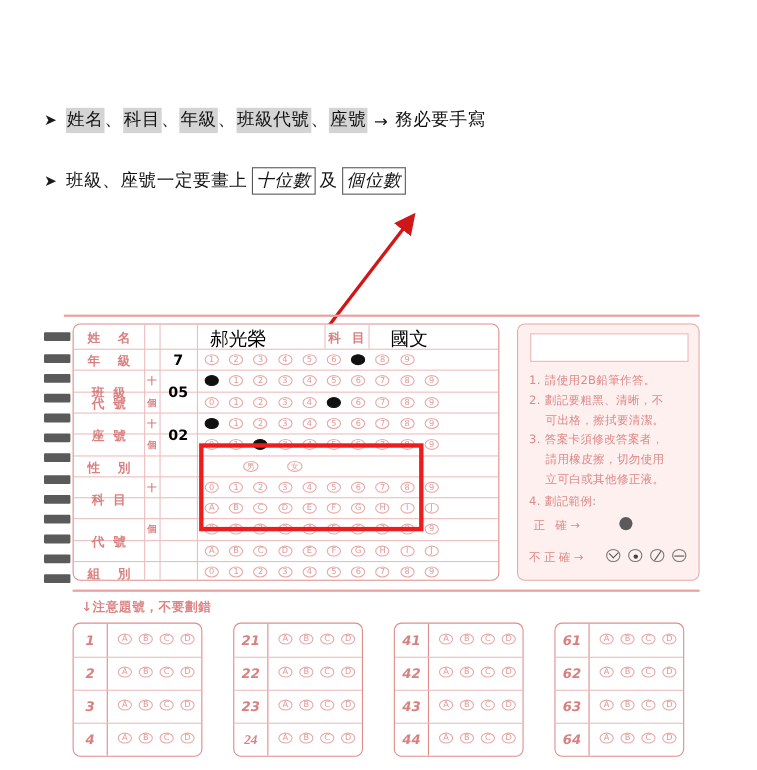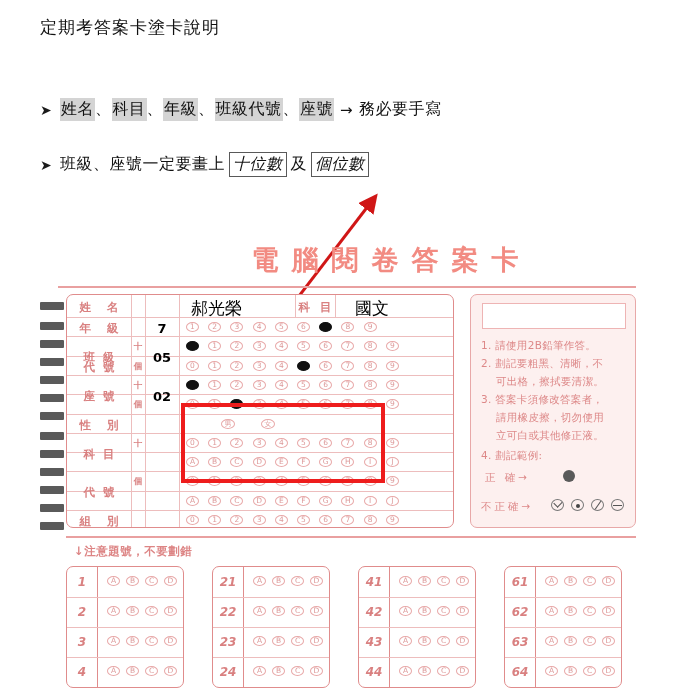--- a/index.html
+++ b/index.html
@@ -315,21 +315,20 @@
     font-size: 12px;
     font-style: italic;
     font-weight: bold;
   }
 </style>
 </head>
 <body>
 
 <div id="page">
 
-  <div class="doc-title">定期考答案卡塗卡說明</div>
 
   <div class="bullet-line l1">
     <span class="arrow-marker">➤</span>
     <span class="hl">姓名</span>
     <span class="sep-char">、</span>
     <span class="hl">科目</span>
     <span class="sep-char">、</span>
     <span class="hl">年級</span>
     <span class="sep-char">、</span>
     <span class="hl">班級代號</span>
@@ -351,21 +350,20 @@
     <defs>
       <marker id="ahead" markerWidth="7" markerHeight="7" refX="5" refY="3.2" orient="auto">
         <path d="M0,0 L6.5,3.2 L0,6.4 z" fill="#d01616"></path>
       </marker>
     </defs>
     <line x1="210" y1="412" x2="375" y2="197" stroke="#d01616" stroke-width="3" marker-end="url(#ahead)"></line>
   </svg>
 
   <div id="card">
 
-    <div class="card-title">電腦閱卷答案卡</div>
     <div class="card-rule"></div>
 
     <div id="ticks">
         <div class="tick" style="top: 66px;"></div>
         <div class="tick" style="top: 86px;"></div>
         <div class="tick" style="top: 104px;"></div>
         <div class="tick" style="top: 122px;"></div>
         <div class="tick" style="top: 140px;"></div>
         <div class="tick" style="top: 158px;"></div>
         <div class="tick" style="top: 176px;"></div>
@@ -597,21 +595,21 @@
           <div class="bub" style="left: 59px; top: 39px;">B</div>
           <div class="bub" style="left: 78px; top: 39px;">C</div>
           <div class="bub" style="left: 97px; top: 39px;">D</div>
           <div class="qrow-line" style="top: 60px;"></div>
           <div class="qnum" style="top: 68px;">23</div>
           <div class="bub" style="left: 40px; top: 69px;">A</div>
           <div class="bub" style="left: 59px; top: 69px;">B</div>
           <div class="bub" style="left: 78px; top: 69px;">C</div>
           <div class="bub" style="left: 97px; top: 69px;">D</div>
           <div class="qrow-line" style="top: 90px;"></div>
-          <div class="qnum" style="top: 98px;">24</div>
+          <div class="qnum" style="top: 98px; font-family: Liberation Serif, serif;">24</div>
           <div class="bub" style="left: 40px; top: 99px;">A</div>
           <div class="bub" style="left: 59px; top: 99px;">B</div>
           <div class="bub" style="left: 78px; top: 99px;">C</div>
           <div class="bub" style="left: 97px; top: 99px;">D</div>
         </div>
         <div class="qblock" style="left: 318px;">
           <div class="qvline" style="left: 30px;"></div>
           <div class="qnum" style="top: 8px;">41</div>
           <div class="bub" style="left: 40px; top: 9px;">A</div>
           <div class="bub" style="left: 59px; top: 9px;">B</div>

